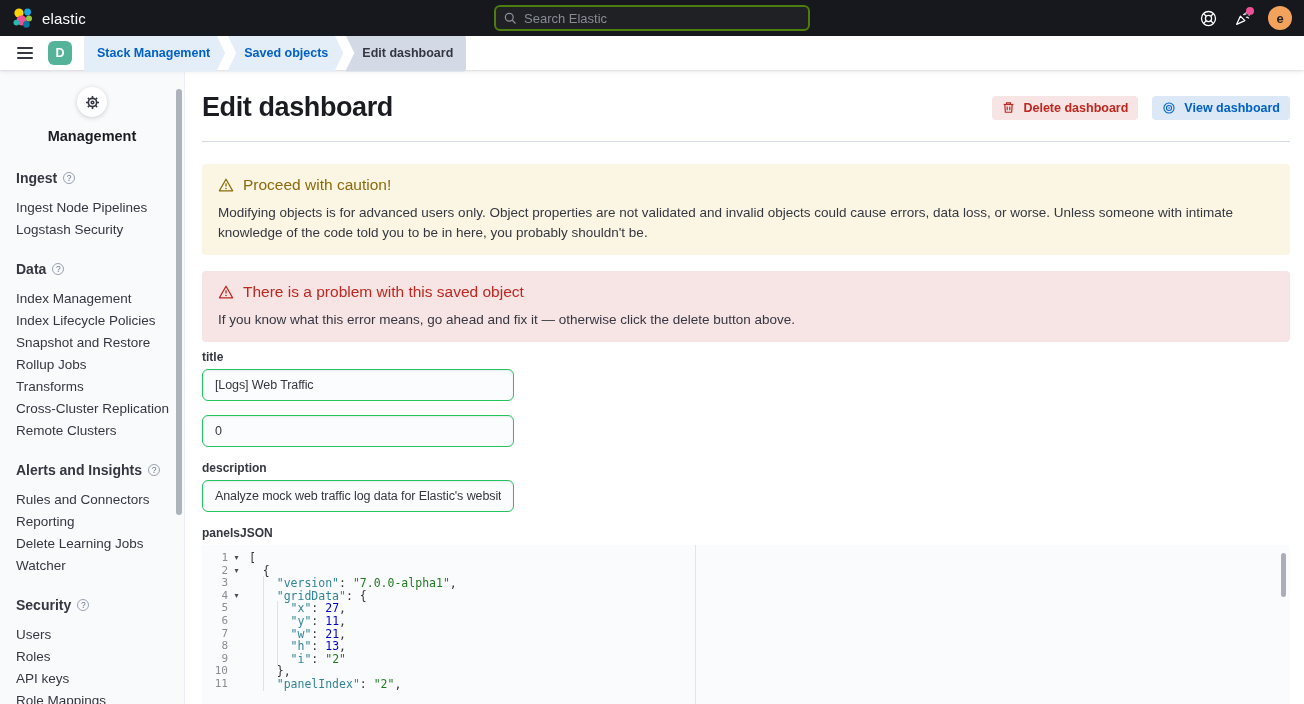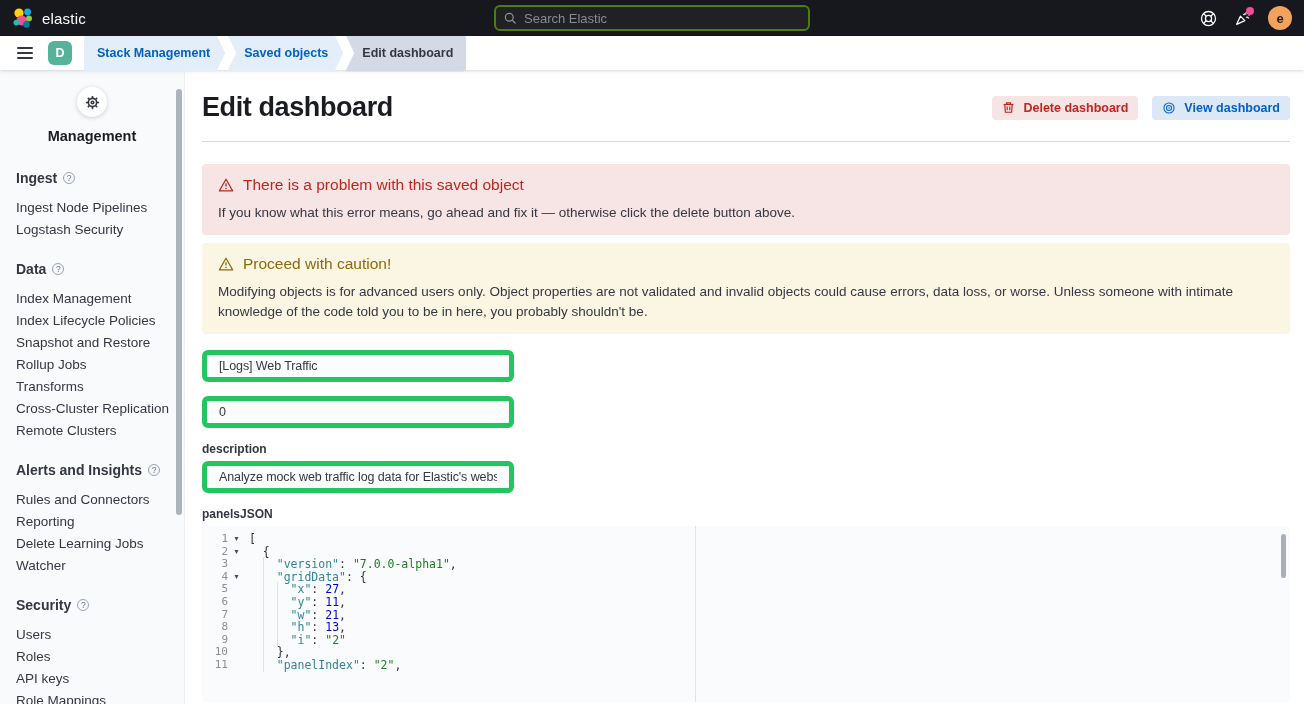--- a/index.html
+++ b/index.html
@@ -71,21 +71,21 @@
   .danger-callout { background:var(--c-danger-bg,#F8E9E9); margin-bottom:8px; }
   .warn-callout { background:var(--c-warn-bg,#FBF6E3); margin-bottom:16px; }
   .co-title { display:flex; align-items:center; gap:9px; font-size:15.5px; font-weight:500; }
   .danger-callout .co-title { color:var(--c-danger,#BD271E); }
   .warn-callout .co-title { color:var(--c-warn,#8A6A0A); }
   .co-body { margin-top:9px; font-size:13.5px; line-height:20px; color:#343741; }
 
   .form-group { margin-bottom:14px; }
   .field-label { display:block; font-size:12px; font-weight:700; color:#343741; margin-bottom:5px; }
   .field-input { width:312px; height:32px; padding:0 12px; font-size:12.5px; color:#343741; letter-spacing:-.1px;
-    background:#FBFCFD; border:5px solid #22c55e; border-radius:6px; box-shadow:inset 0 1px 2px rgba(152,162,179,.2);
+    background:#FBFCFD; border:1px solid #22c55e; border-radius:6px; box-shadow:inset 0 1px 2px rgba(152,162,179,.2);
     font-family:"Liberation Sans",sans-serif; outline:none; }
 
   
   .code-editor { position:relative; height:176px; overflow:hidden; background:#fafbfd; border-radius:2px; margin-top:1px; }
   #code-lines { padding-top:7px; }
   .code-row { display:flex; height:12.6px; }
   .lnum { width:26px; text-align:right; color:#8a8e96; font:11px/12.6px "DejaVu Sans Mono",monospace; flex:0 0 26px; }
   .fold { width:17px; flex:0 0 17px; text-align:center; font-size:8px; line-height:12.6px; color:#4a4f57; font-family:"DejaVu Sans",sans-serif; }
   .codetext { font:11.5px/12.6px "DejaVu Sans Mono",monospace; white-space:pre; color:#333; padding-left:4px; }
   .codetext .k { color:var(--c-key,#318495); }
@@ -245,46 +245,46 @@
               <circle cx="8" cy="8" r="5.8"></circle>
                 <circle cx="8" cy="8" r="2.9"></circle>
                 <circle cx="8" cy="8" r="0.9" fill="currentColor" stroke="none"></circle>
             </svg>
             <span>View dashboard</span>
           </button>
         </div>
       </div>
       <hr class="rule">
 
+      <section class="callout warn-callout">
+        <div class="co-title">
+          <svg width="16" height="16" viewBox="0 0 16 16" fill="none" stroke="currentColor" stroke-width="1.3">
+            <path d="M8 2.2 L14.6 13.8 H1.4 Z" stroke-linejoin="round"></path>
+            <line x1="8" y1="6.3" x2="8" y2="9.5"></line>
+              <circle cx="8" cy="11.5" r="0.8" fill="currentColor" stroke="none"></circle>
+          </svg>
+          <span>Proceed with caution!</span>
+        </div>
+        <p class="co-body">Modifying objects is for advanced users only. Object properties are not validated and invalid objects could cause errors, data loss, or worse. Unless someone with intimate knowledge of the code told you to be in here, you probably shouldn't be.</p>
+      </section>
+
       <section class="callout danger-callout">
         <div class="co-title">
           <svg width="16" height="16" viewBox="0 0 16 16" fill="none" stroke="currentColor" stroke-width="1.3">
             <path d="M8 2.2 L14.6 13.8 H1.4 Z" stroke-linejoin="round"></path>
             <line x1="8" y1="6.3" x2="8" y2="9.5"></line>
               <circle cx="8" cy="11.5" r="0.8" fill="currentColor" stroke="none"></circle>
           </svg>
           <span>There is a problem with this saved object</span>
         </div>
         <p class="co-body">If you know what this error means, go ahead and fix it — otherwise click the delete button above.</p>
       </section>
 
-      <section class="callout warn-callout">
-        <div class="co-title">
-          <svg width="16" height="16" viewBox="0 0 16 16" fill="none" stroke="currentColor" stroke-width="1.3">
-            <path d="M8 2.2 L14.6 13.8 H1.4 Z" stroke-linejoin="round"></path>
-            <line x1="8" y1="6.3" x2="8" y2="9.5"></line>
-              <circle cx="8" cy="11.5" r="0.8" fill="currentColor" stroke="none"></circle>
-          </svg>
-          <span>Proceed with caution!</span>
-        </div>
-        <p class="co-body">Modifying objects is for advanced users only. Object properties are not validated and invalid objects could cause errors, data loss, or worse. Unless someone with intimate knowledge of the code told you to be in here, you probably shouldn't be.</p>
-      </section>
-
       <div id="form-fields">
-          <div class="form-group"><input class="field-input" value="[Logs] Web Traffic" style=""></div>
+          <div class="form-group"><label class="field-label">title</label><input class="field-input" value="[Logs] Web Traffic" style=""></div>
           <div class="form-group"><input class="field-input" value="0" style=""></div>
           <div class="form-group"><label class="field-label">description</label><input class="field-input" value="Analyze mock web traffic log data for Elastic's website" style=""></div>
         </div>
 
       <div class="form-group">
         <label class="field-label">panelsJSON</label>
         <div class="code-editor">
           <div id="code-lines">
               <div class="code-row">
                 <span class="lnum">1</span>

